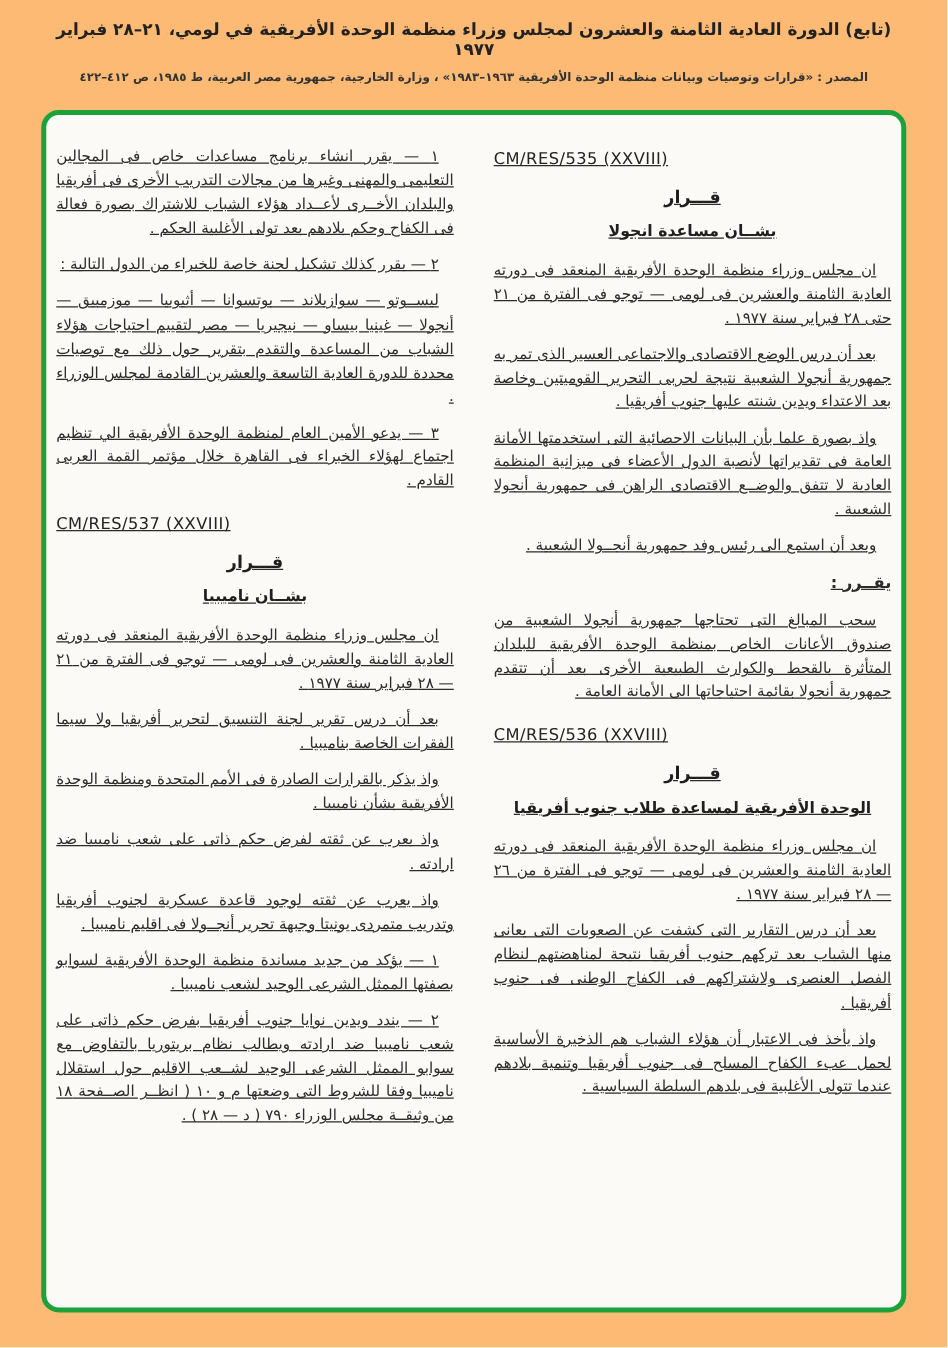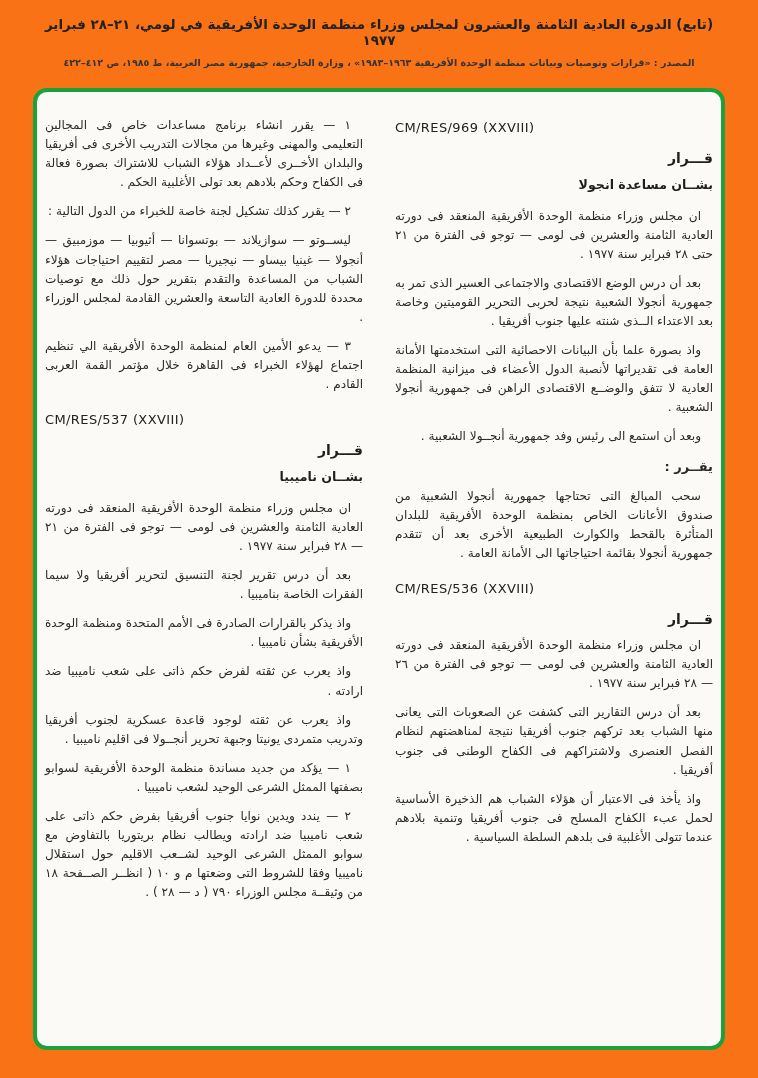--- a/index.html
+++ b/index.html
@@ -6,21 +6,21 @@
   html, body { background: #ffffff; }
   body {
     width: 758px; height: 1078px;
     font-family: "DejaVu Sans", sans-serif;
     color: #2b2b2b;
     position: relative;
     overflow: hidden;
   }
   .page {
     width: 758px; height: 1078px;
-    background: #f97316;
+    background: #fdba74;
     position: relative;
     direction: rtl;
   }
   .page-header {
     padding-top: 16px;
     text-align: center;
     direction: rtl;
   }
   .header-title {
     font-size: 13.5px;
@@ -50,40 +50,41 @@
     direction: rtl;
     gap: 32px;
     height: 100%;
   }
   .col {
     flex: 1;
     font-size: 12.1px;
     line-height: 1.58;
     text-align: justify;
     direction: rtl;
+    text-decoration: underline;
   }
   .block-ref {
     direction: ltr;
     text-align: left;
     font-size: 13px;
     letter-spacing: 0.4px;
     color: #222;
     margin: 16px 0 4px 0;
   }
   .block-ref.first { margin-top: 2px; }
   .block-title {
-    text-align: right;
+    text-align: center;
     font-weight: bold;
     font-size: 14px;
     letter-spacing: 1px;
     margin: 8px 0 6px 0;
     color: #1f1f1f;
   }
   .block-subject {
-    text-align: right;
+    text-align: center;
     font-weight: bold;
     font-size: 12.6px;
     margin-bottom: 4px;
     color: #1f1f1f;
   }
   .block-subject.last { margin-bottom: 12px; }
   .block-para {
     margin-bottom: 10px;
     text-indent: 12px;
   }
@@ -101,32 +102,33 @@
 
   <div class="page-header">
     <div class="header-title">(تابع) الدورة العادية الثامنة والعشرون لمجلس وزراء منظمة الوحدة الأفريقية في لومي، ٢١–٢٨ فبراير ١٩٧٧</div>
     <div class="header-source">المصدر : «قرارات وتوصيات وبيانات منظمة الوحدة الأفريقية ١٩٦٣–١٩٨٣» ، وزارة الخارجية، جمهورية مصر العربية، ط ١٩٨٥، ص ٤١٢–٤٢٢</div>
   </div>
 
   <div class="doc-frame">
     <div class="columns">
 
       <div class="col">
-        <div class="block-ref first">CM/RES/969 (XXVIII)</div>
+        <div class="block-ref first">CM/RES/535 (XXVIII)</div>
         <div class="block-title">قـــرار</div>
         <div class="block-subject last">بشــان مساعدة انجولا</div>
         <div class="block-para">ان مجلس وزراء منظمة الوحدة الأفريقية المنعقد فى دورته العادية الثامنة والعشرين فى لومى — توجو فى الفترة من ٢١ حتى ٢٨ فبراير سنة ١٩٧٧ .</div>
-        <div class="block-para">بعد أن درس الوضع الاقتصادى والاجتماعى العسير الذى تمر به جمهورية أنجولا الشعبية نتيجة لحربى التحرير القوميتين وخاصة بعد الاعتداء الــذى شنته عليها جنوب أفريقيا .</div>
+        <div class="block-para">بعد أن درس الوضع الاقتصادى والاجتماعى العسير الذى تمر به جمهورية أنجولا الشعبية نتيجة لحربى التحرير القوميتين وخاصة بعد الاعتداء ويدين شنته عليها جنوب أفريقيا .</div>
         <div class="block-para">واذ بصورة علما بأن البيانات الاحصائية التى استخدمتها الأمانة العامة فى تقديراتها لأنصبة الدول الأعضاء فى ميزانية المنظمة العادية لا تتفق والوضــع الاقتصادى الراهن فى جمهورية أنجولا الشعبية .</div>
         <div class="block-para">وبعد أن استمع الى رئيس وفد جمهورية أنجــولا الشعبية .</div>
         <div class="block-decree">يقــرر :</div>
         <div class="block-para">سحب المبالغ التى تحتاجها جمهورية أنجولا الشعبية من صندوق الأعانات الخاص بمنظمة الوحدة الأفريقية للبلدان المتأثرة بالقحط والكوارث الطبيعية الأخرى بعد أن تتقدم جمهورية أنجولا بقائمة احتياجاتها الى الأمانة العامة .</div>
 
         <div class="block-ref">CM/RES/536 (XXVIII)</div>
         <div class="block-title">قـــرار</div>
+        <div class="block-subject last">الوحدة الأفريقية لمساعدة طلاب جنوب أفريقيا</div>
         <div class="block-para">ان مجلس وزراء منظمة الوحدة الأفريقية المنعقد فى دورته العادية الثامنة والعشرين فى لومى — توجو فى الفترة من ٢٦ — ٢٨ فبراير سنة ١٩٧٧ .</div>
         <div class="block-para">بعد أن درس التقارير التى كشفت عن الصعوبات التى يعانى منها الشباب بعد تركهم جنوب أفريقيا نتيجة لمناهضتهم لنظام الفصل العنصرى ولاشتراكهم فى الكفاح الوطنى فى جنوب أفريقيا .</div>
         <div class="block-para">واذ يأخذ فى الاعتبار أن هؤلاء الشباب هم الذخيرة الأساسية لحمل عبء الكفاح المسلح فى جنوب أفريقيا وتنمية بلادهم عندما تتولى الأغلبية فى بلدهم السلطة السياسية .</div>
       </div>
 
       <div class="col">
         <div class="block-para">١ — يقرر انشاء برنامج مساعدات خاص فى المجالين التعليمى والمهنى وغيرها من مجالات التدريب الأخرى فى أفريقيا والبلدان الأخــرى لأعــداد هؤلاء الشباب للاشتراك بصورة فعالة فى الكفاح وحكم بلادهم بعد تولى الأغلبية الحكم .</div>
         <div class="block-para">٢ — يقرر كذلك تشكيل لجنة خاصة للخبراء من الدول التالية :</div>
         <div class="block-para">ليســوتو — سوازيلاند — بوتسوانا — أثيوبيا — موزمبيق — أنجولا — غينيا بيساو — نيجيريا — مصر لتقييم احتياجات هؤلاء الشباب من المساعدة والتقدم بتقرير حول ذلك مع توصيات محددة للدورة العادية التاسعة والعشرين القادمة لمجلس الوزراء .</div>
         <div class="block-para">٣ — يدعو الأمين العام لمنظمة الوحدة الأفريقية الي تنظيم اجتماع لهؤلاء الخبراء فى القاهرة خلال مؤتمر القمة العربى القادم .</div>

